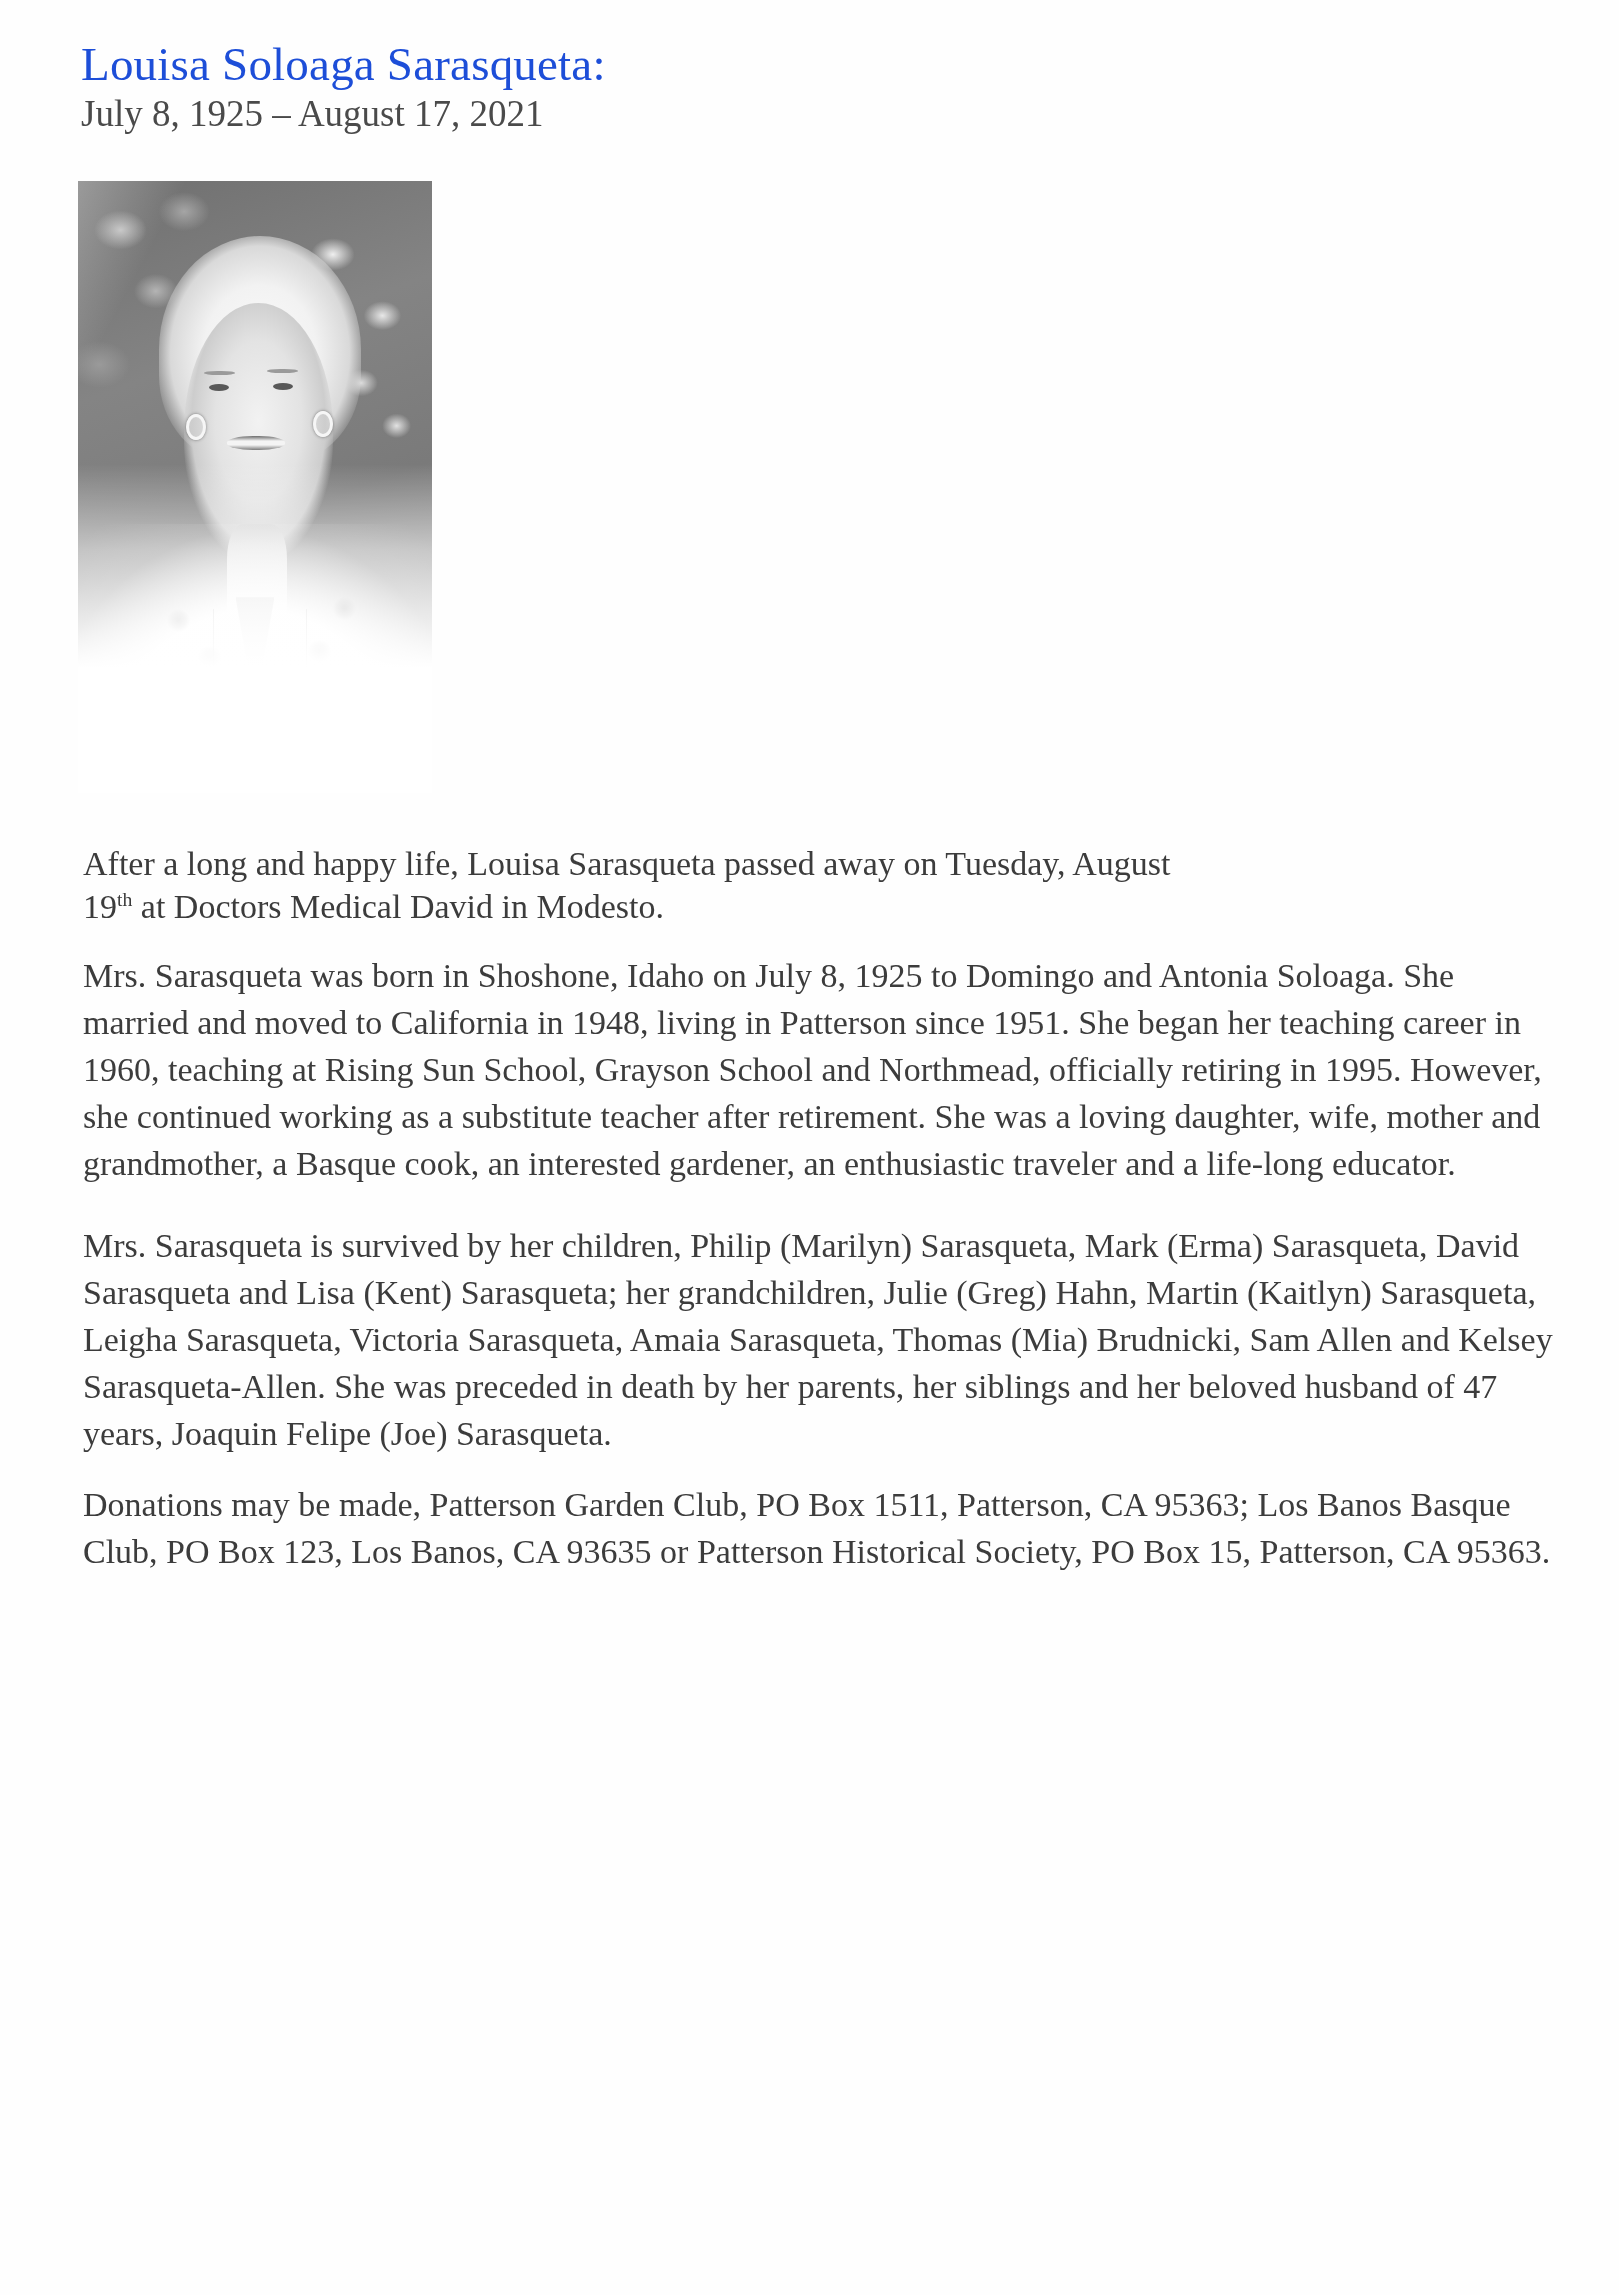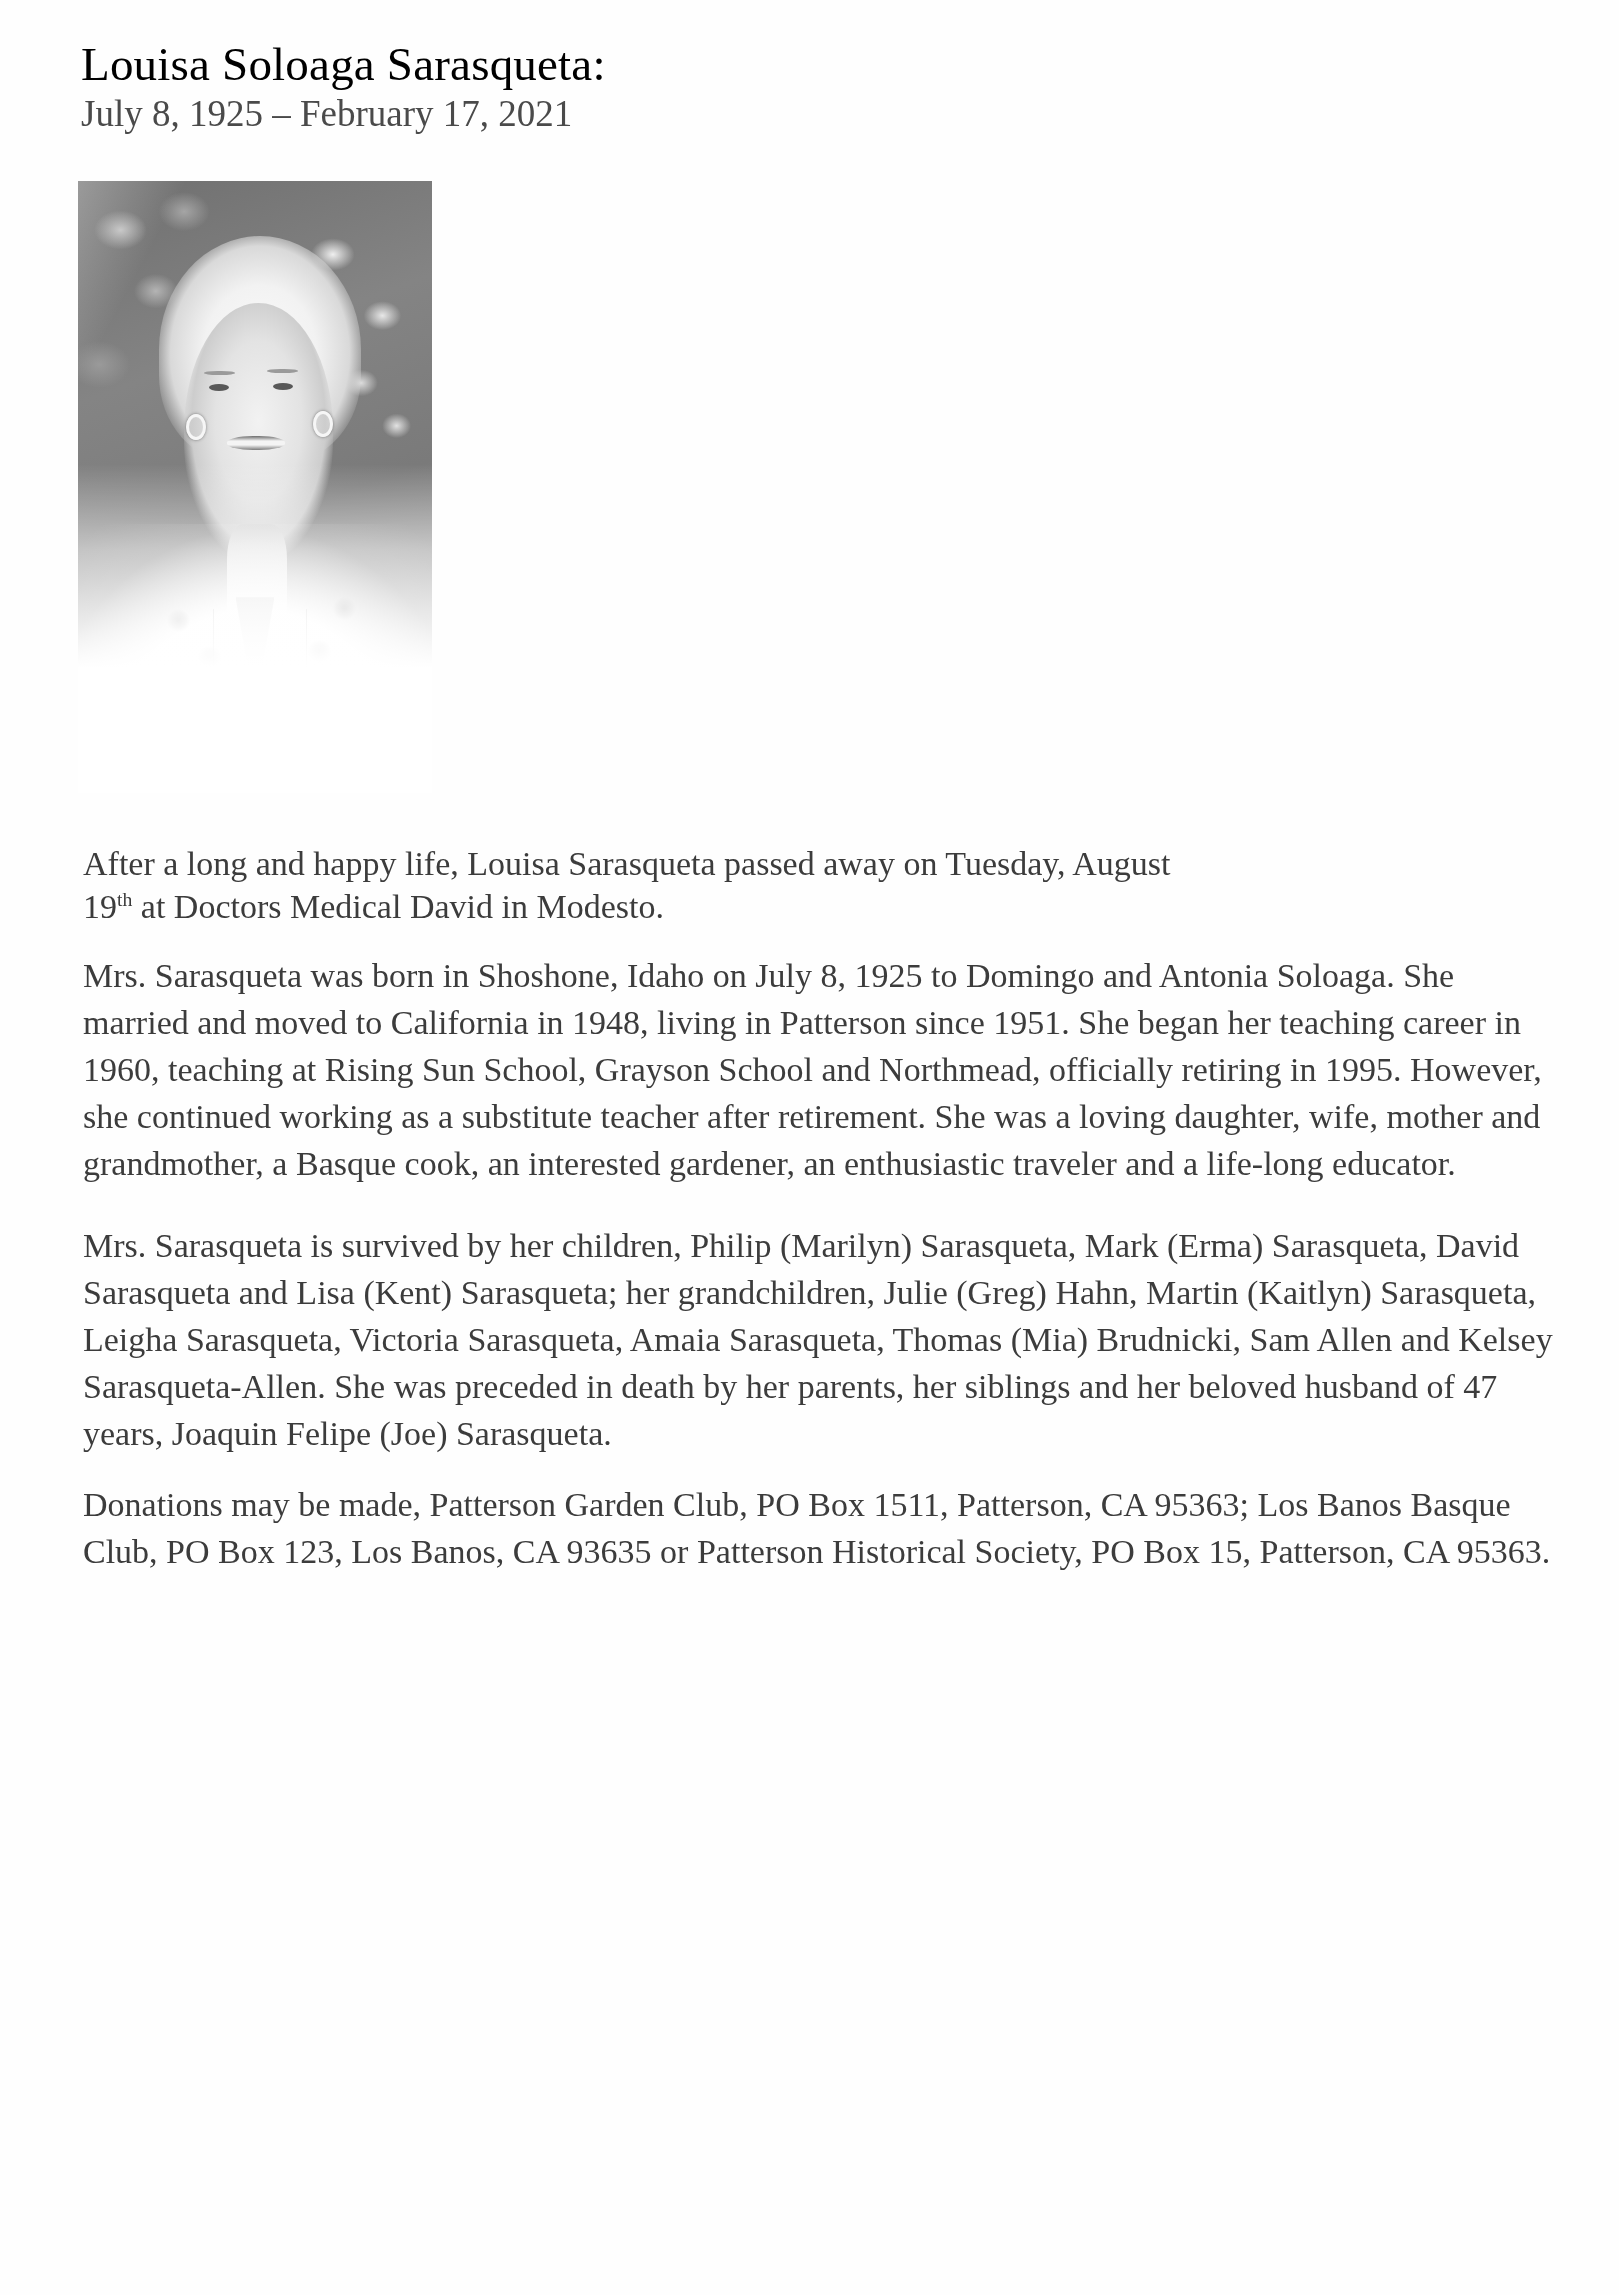--- a/index.html
+++ b/index.html
@@ -29,21 +29,21 @@
   .header {
     position: absolute;
     left: 81px;
     top: 40px;
     width: 1484px;
   }
   .decedent-name {
     font-size: 47px;
     line-height: 1.04;
     font-weight: normal;
-    color: #000000;
+    color: #1d4ed8;
     margin: 0;
     letter-spacing: 0.2px;
     white-space: nowrap;
   }
   .decedent-dates {
     font-size: 37px;
     line-height: 1.12;
     color: #4a4a4a;
     margin: 4.6px 0 0 0;
     white-space: nowrap;
@@ -217,21 +217,21 @@
     line-height: 0;
   }
 </style>
 </head>
 <body>
 
 <div class="page">
 
   <div class="header">
     <h1 class="decedent-name">Louisa Soloaga Sarasqueta:</h1>
-    <div class="decedent-dates">July 8, 1925 – February 17, 2021</div>
+    <div class="decedent-dates">July 8, 1925 – August 17, 2021</div>
   </div>
 
   <div class="portrait">
     <div class="portrait-inner">
       <div class="hair"></div>
       <div class="face"></div>
       <div class="brow l"></div>
       <div class="brow r"></div>
       <div class="eye l"></div>
       <div class="eye r"></div>

